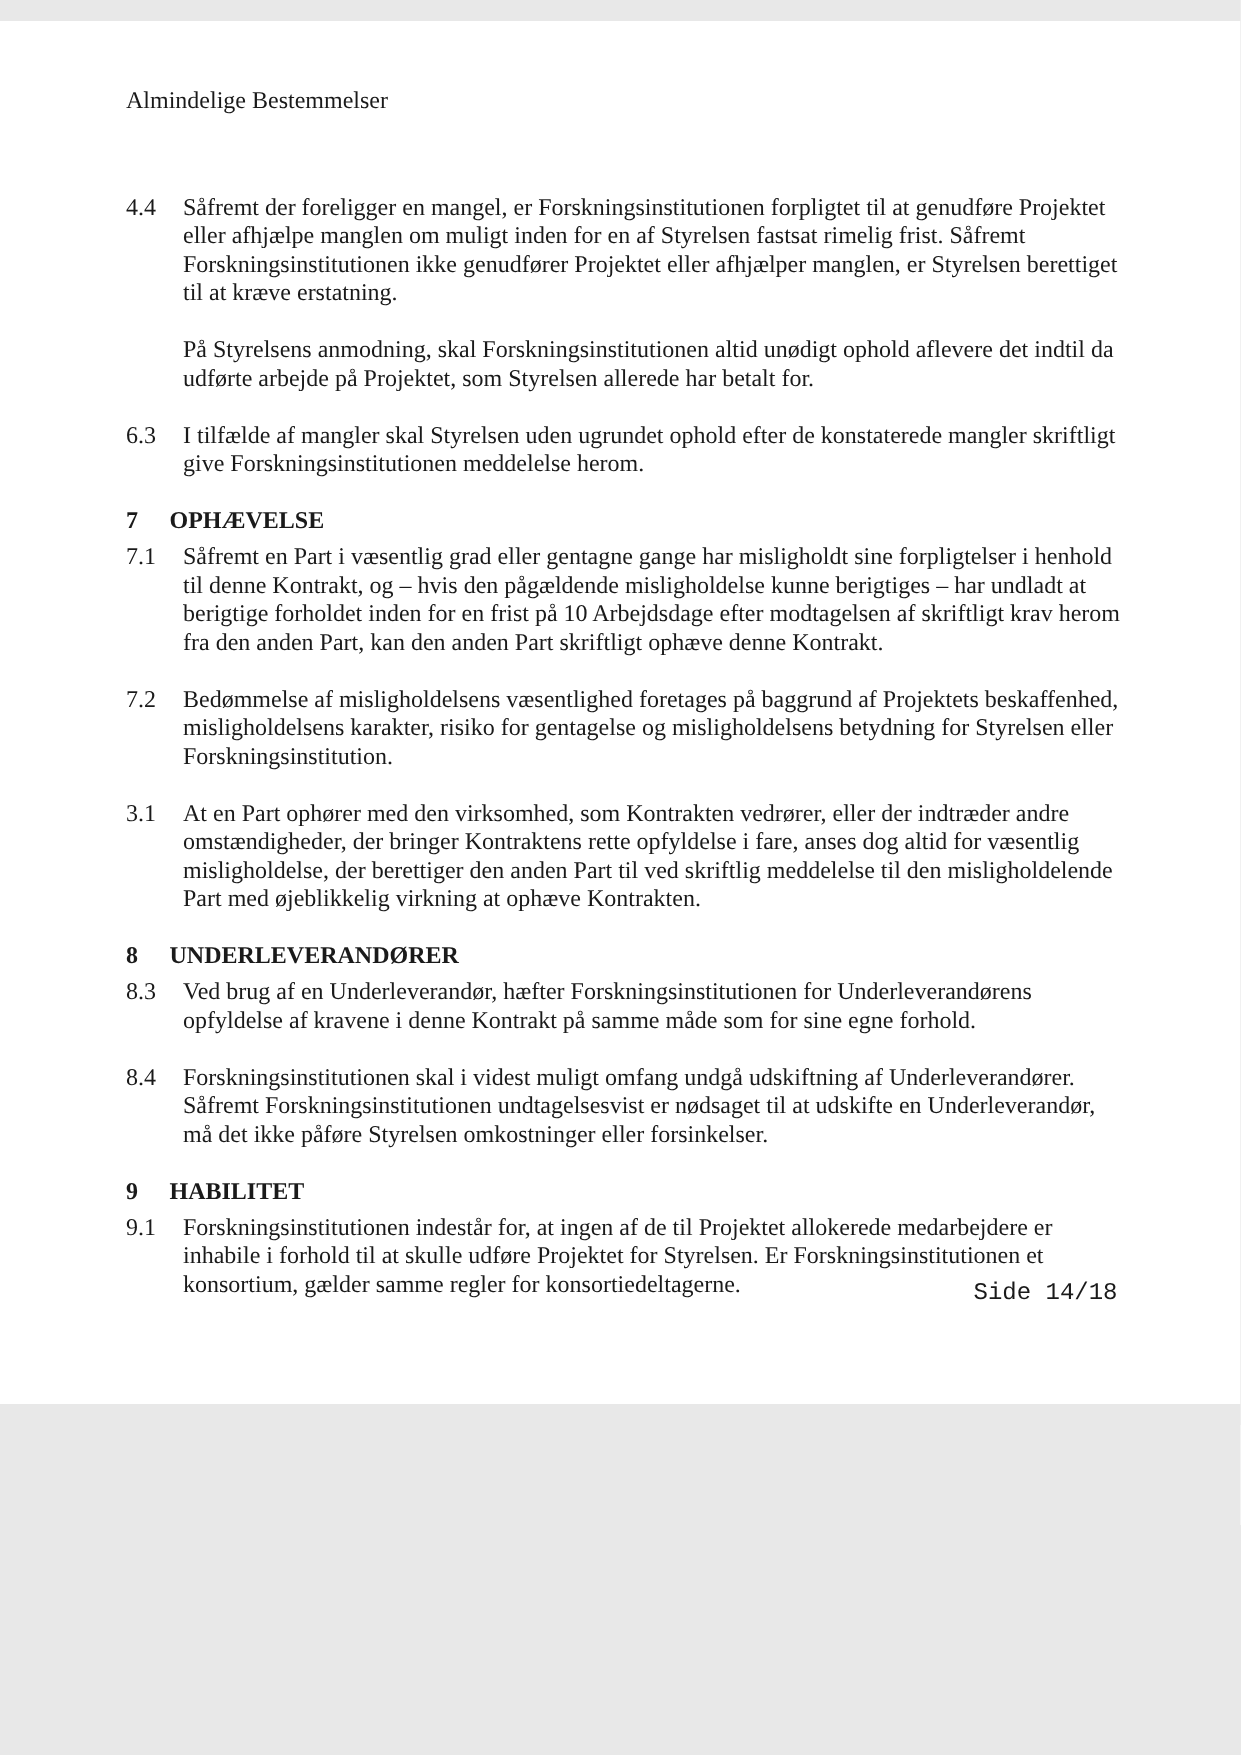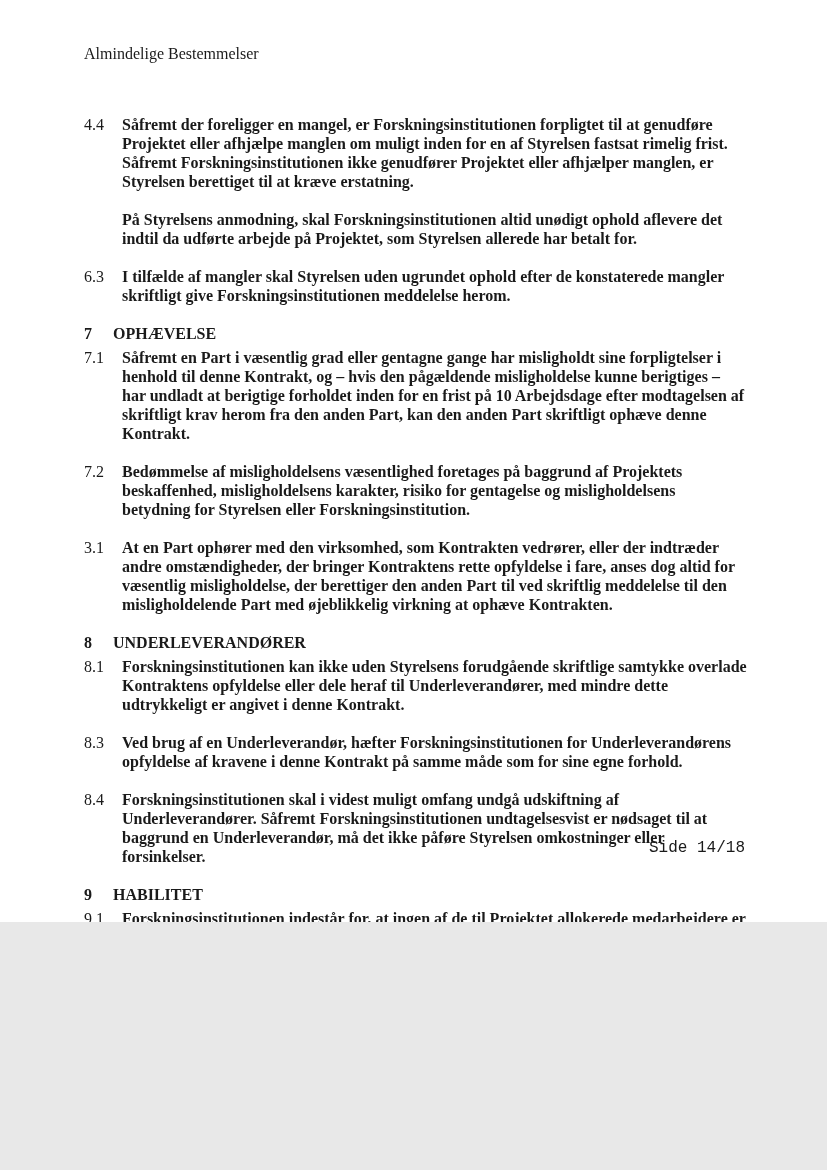--- a/index.html
+++ b/index.html
@@ -2,21 +2,21 @@
 <html><head>
 <meta charset="utf-8">
 <style>
   * { margin: 0; padding: 0; box-sizing: border-box; }
   html, body { background: #e8e8e8; }
   body { font-family: "Liberation Serif", "DejaVu Serif", serif; }
   .page {
     position: relative;
     width: 827px;
     height: 922px;
-    margin: 0 auto;
+    margin: 14px auto;
     background: #ffffff;
     color: #1a1a1a;
     font-size: 16px;
     line-height: 19px;
     padding: 44px 80px 0 84px;
     overflow: hidden;
   }
   .doc-header {
     margin-bottom: 52px;
   }
@@ -24,21 +24,20 @@
   .clause {
     display: flex;
     margin-bottom: 19px;
   }
   .clause-number {
     flex: 0 0 38px;
     width: 38px;
   }
   .clause-paragraphs {
     flex: 1;
-    font-weight: bold;
   }
   .clause-paragraph + .clause-paragraph {
     margin-top: 19px;
   }
   .section-heading {
     display: flex;
     font-weight: bold;
     margin-bottom: 5px;
   }
   .section-number {
@@ -101,39 +100,33 @@
     <div class="clause-paragraphs">
           <p class="clause-paragraph">At en Part ophører med den virksomhed, som Kontrakten vedrører, eller der indtræder andre omstændigheder, der bringer Kontraktens rette opfyldelse i fare, anses dog altid for væsentlig misligholdelse, der berettiger den anden Part til ved skriftlig meddelelse til den misligholdelende Part med øjeblikkelig virkning at ophæve Kontrakten.</p>
         </div>
   </div>
 
   <div class="section-heading">
     <div class="section-number">8</div>
     <div class="section-title">UNDERLEVERANDØRER</div>
   </div>
 
-  <div class="clause">
-    <div class="clause-number">8.1</div>
-    <div class="clause-paragraphs">
-          <p class="clause-paragraph">Forskningsinstitutionen kan ikke uden Styrelsens forudgående skriftlige samtykke overlade Kontraktens opfyldelse eller dele heraf til Underleverandører, med mindre dette udtrykkeligt er angivet i denne Kontrakt.</p>
-        </div>
-  </div>
 
 
   <div class="clause">
     <div class="clause-number">8.3</div>
     <div class="clause-paragraphs">
           <p class="clause-paragraph">Ved brug af en Underleverandør, hæfter Forskningsinstitutionen for Underleverandørens opfyldelse af kravene i denne Kontrakt på samme måde som for sine egne forhold.</p>
         </div>
   </div>
 
   <div class="clause">
     <div class="clause-number">8.4</div>
     <div class="clause-paragraphs">
-          <p class="clause-paragraph">Forskningsinstitutionen skal i videst muligt omfang undgå udskiftning af Underleverandører. Såfremt Forskningsinstitutionen undtagelsesvist er nødsaget til at baggrund en Underleverandør, må det ikke påføre Styrelsen omkostninger eller forsinkelser.</p>
+          <p class="clause-paragraph">Forskningsinstitutionen skal i videst muligt omfang undgå udskiftning af Underleverandører. Såfremt Forskningsinstitutionen undtagelsesvist er nødsaget til at udskifte en Underleverandør, må det ikke påføre Styrelsen omkostninger eller forsinkelser.</p>
         </div>
   </div>
 
 
   <div class="section-heading">
     <div class="section-number">9</div>
     <div class="section-title">HABILITET</div>
   </div>
 
   <div class="clause">

